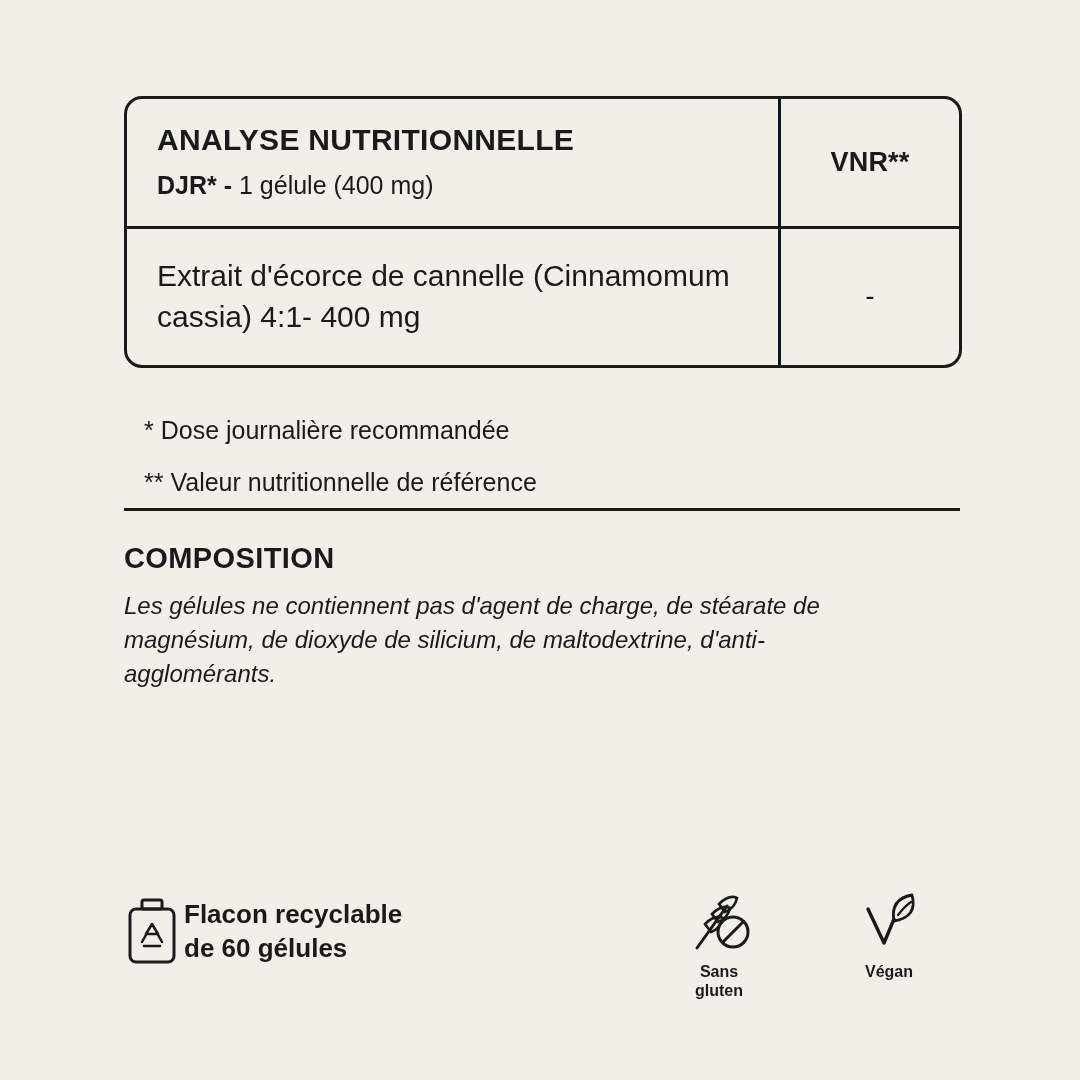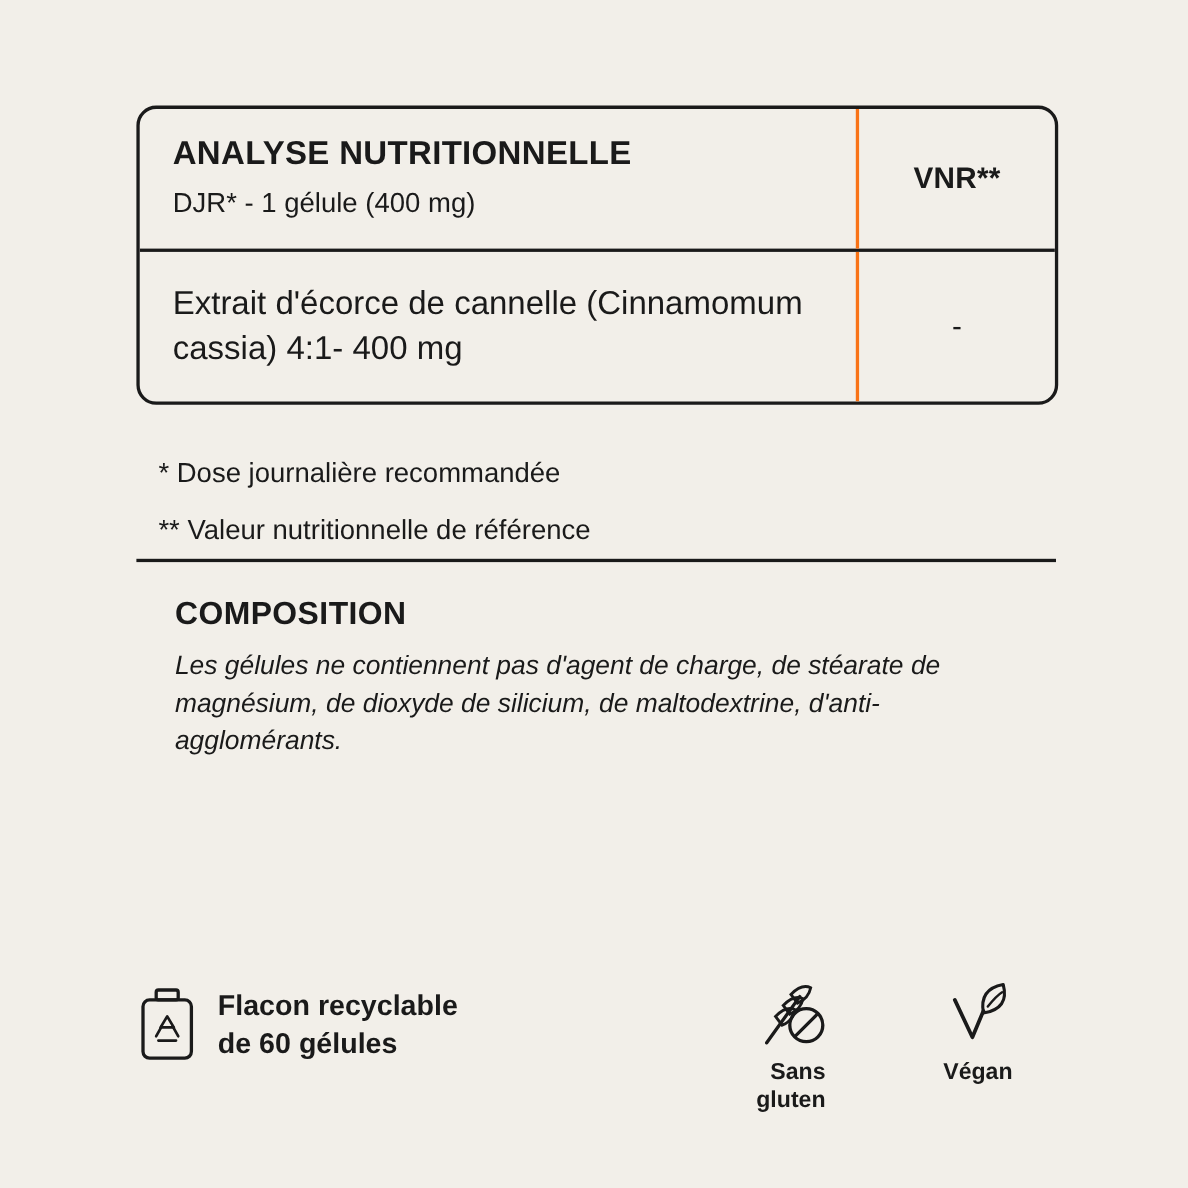--- a/index.html
+++ b/index.html
@@ -37,21 +37,21 @@
     display: flex;
     align-items: stretch;
   }
   .nutri-row.head {
     border-bottom: 3px solid #1a1a1a;
   }
   .nutri-cell-main {
     flex: 1 1 auto;
     padding: 24px 30px 26px 30px;
     box-sizing: border-box;
-    border-right: 3px solid #f97316;
+    border-right: 3px solid #0f172a;
   }
   .nutri-cell-side {
     width: 178px;
     flex: 0 0 178px;
     display: flex;
     align-items: center;
     justify-content: center;
     box-sizing: border-box;
   }
   .nutri-title {
@@ -60,21 +60,21 @@
     letter-spacing: 0.3px;
     line-height: 1.15;
     margin: 0 0 12px 0;
   }
   .nutri-sub {
     font-size: 25px;
     line-height: 1.2;
     margin: 0;
   }
   .nutri-sub b {
-    font-weight: normal;
+    font-weight: bold;
   }
   .nutri-vnr {
     font-size: 27px;
     font-weight: bold;
     letter-spacing: 0.2px;
   }
   .nutri-ingredient {
     font-size: 30px;
     line-height: 1.38;
     padding: 26px 30px 28px 30px;
@@ -106,21 +106,20 @@
     height: 3px;
     background: #1a1a1a;
   }
 
   
   .composition {
     position: absolute;
     left: 124px;
     top: 542px;
     width: 850px;
-    margin-left: 35px;
   }
   .comp-title {
     font-size: 29px;
     font-weight: bold;
     letter-spacing: 0.4px;
     margin: 0 0 14px 0;
   }
   .comp-body {
     font-size: 26px;
     line-height: 1.42;
@@ -144,42 +143,42 @@
     top: 888px;
     width: 840px;
     height: 140px;
   }
   .badge-recycle {
     position: absolute;
     left: 0;
     top: 8px;
     display: flex;
     align-items: center;
-    gap: 18px;
+    gap: 4px;
   }
   .badge-recycle .label {
     font-size: 26px;
     font-weight: bold;
     line-height: 1.32;
   }
   .badge-right {
     position: absolute;
     top: 0;
     display: flex;
     flex-direction: column;
     align-items: center;
     gap: 4px;
     width: 150px;
   }
   .badge-gluten { left: 520px; }
   .badge-vegan { left: 690px; }
   .badge-right .label {
-    font-size: 21px;
-    font-weight: bold;
-    text-align: right;
+    font-size: 16px;
+    font-weight: bold;
+    text-align: center;
     line-height: 1.2;
   }
   .icon-wrap {
     display: flex;
     align-items: center;
     justify-content: center;
     height: 70px;
   }
 </style>
 </head>

